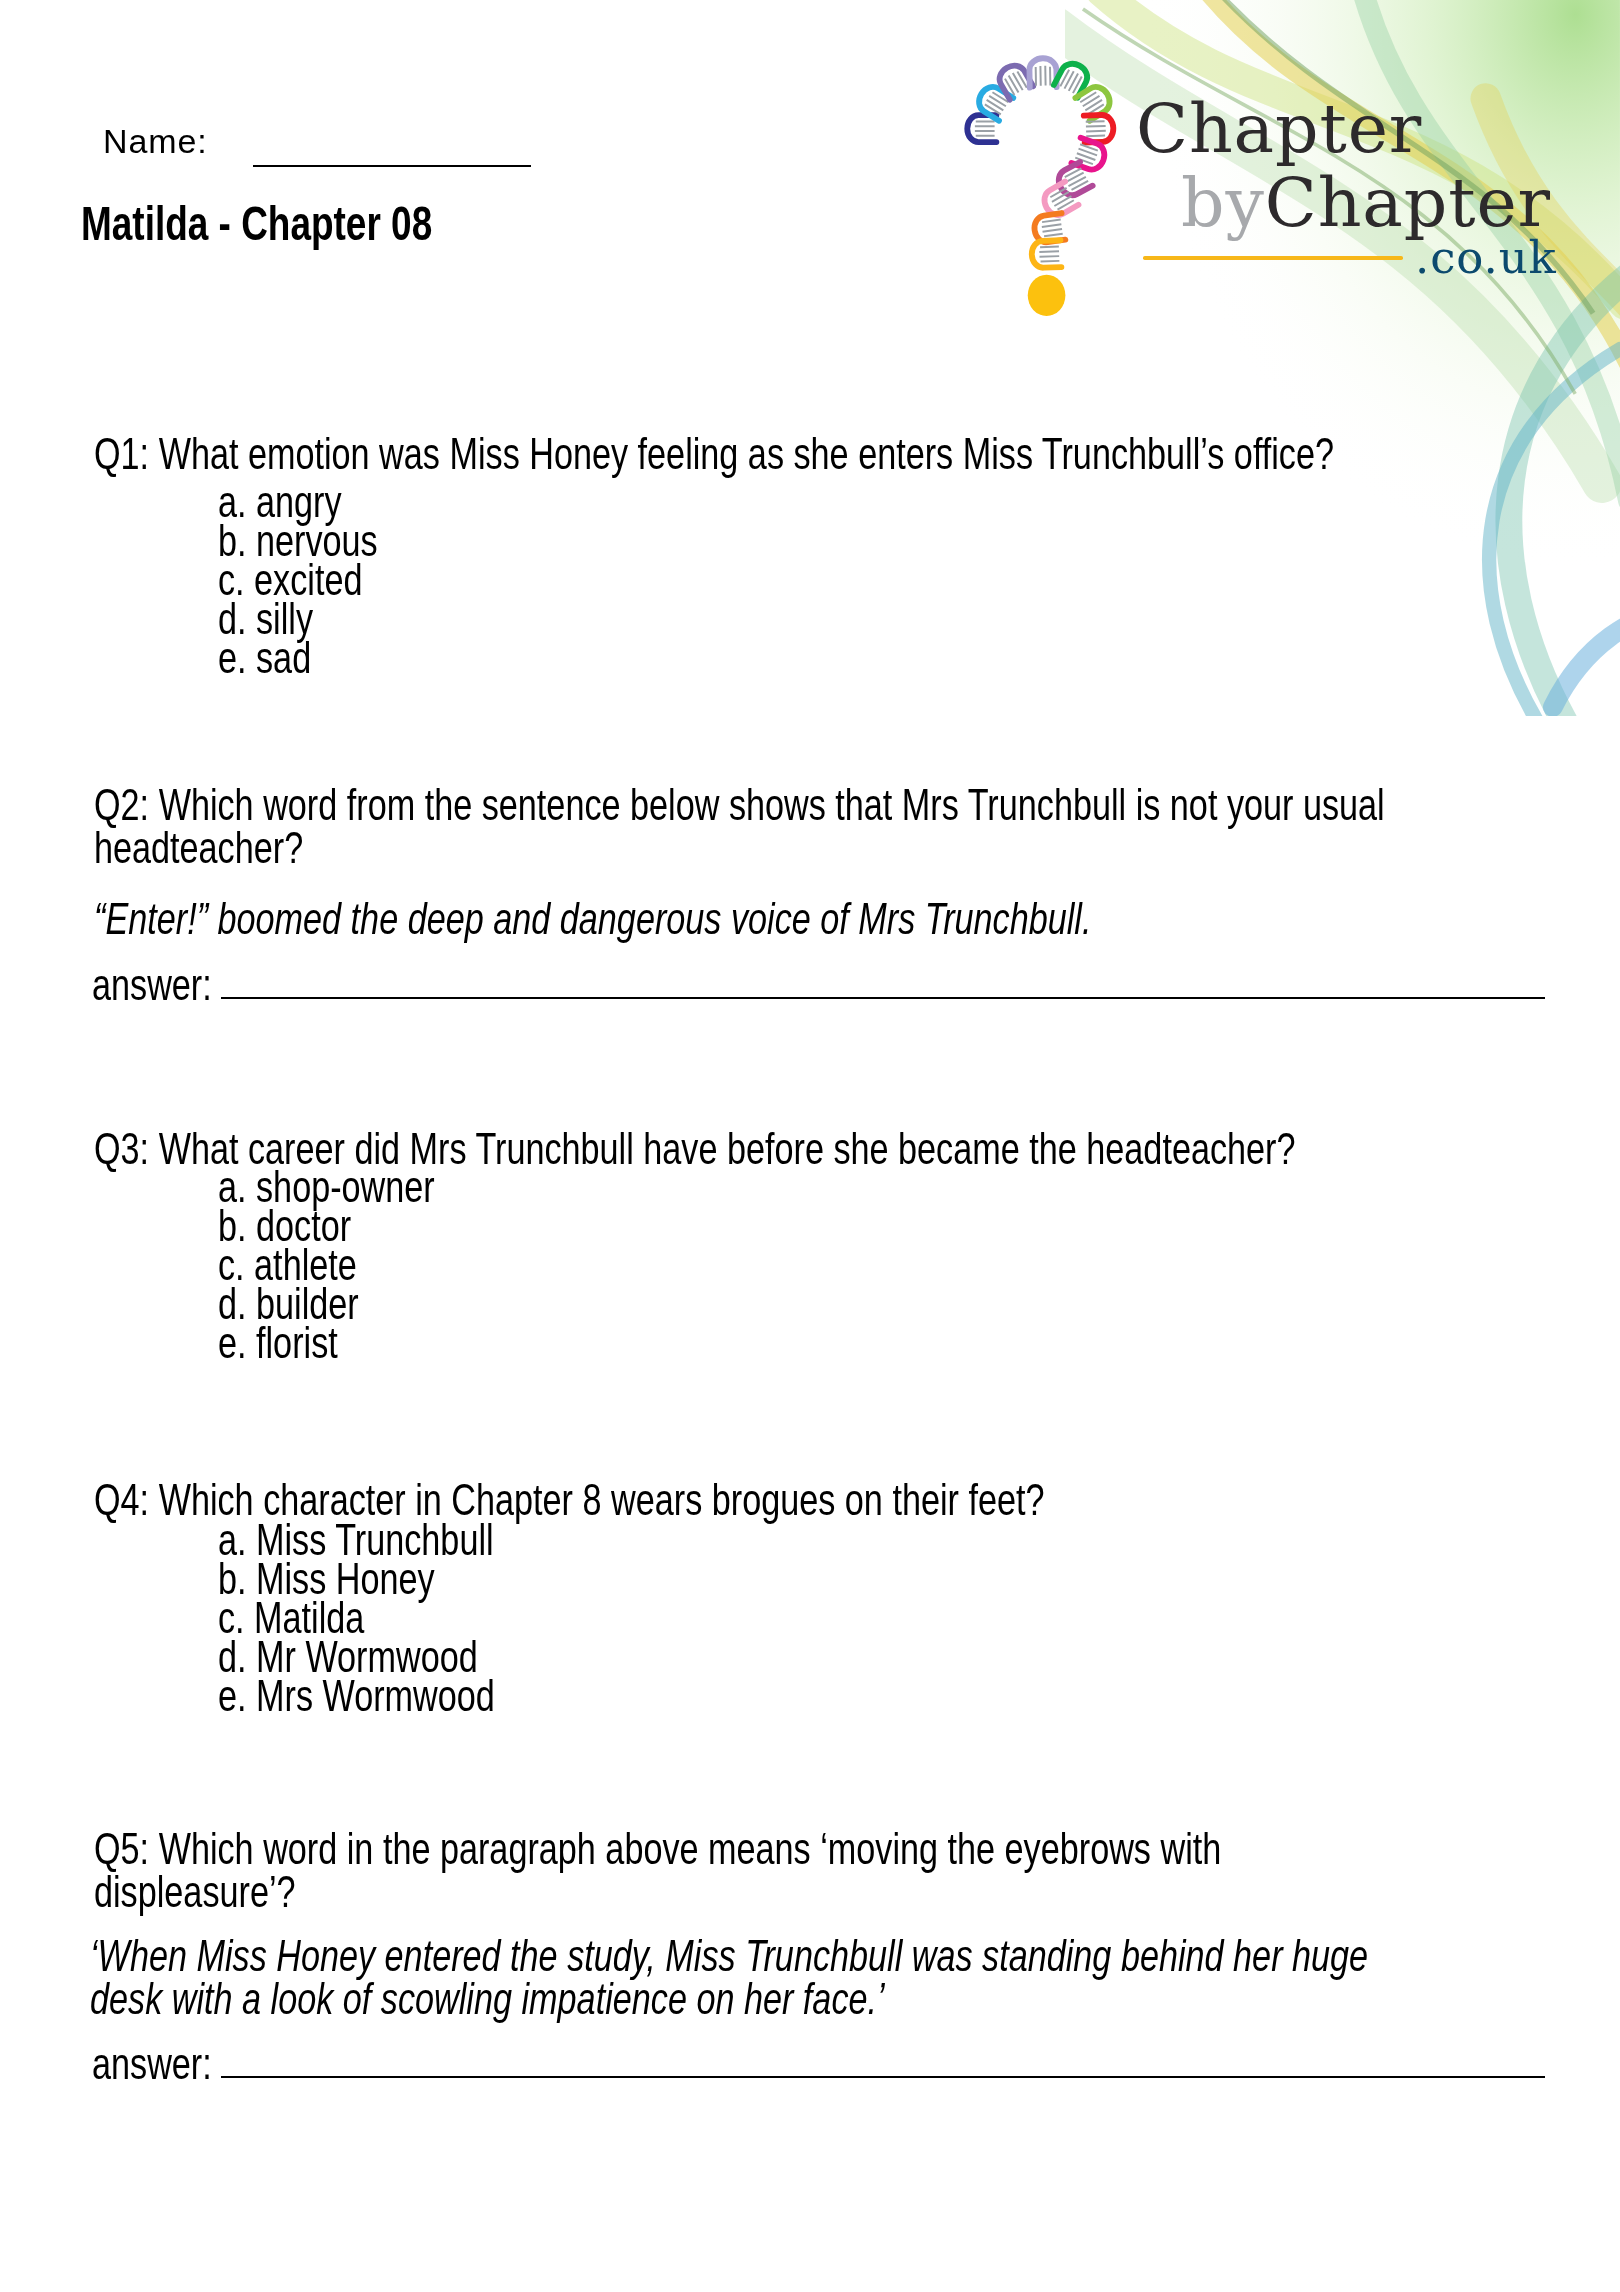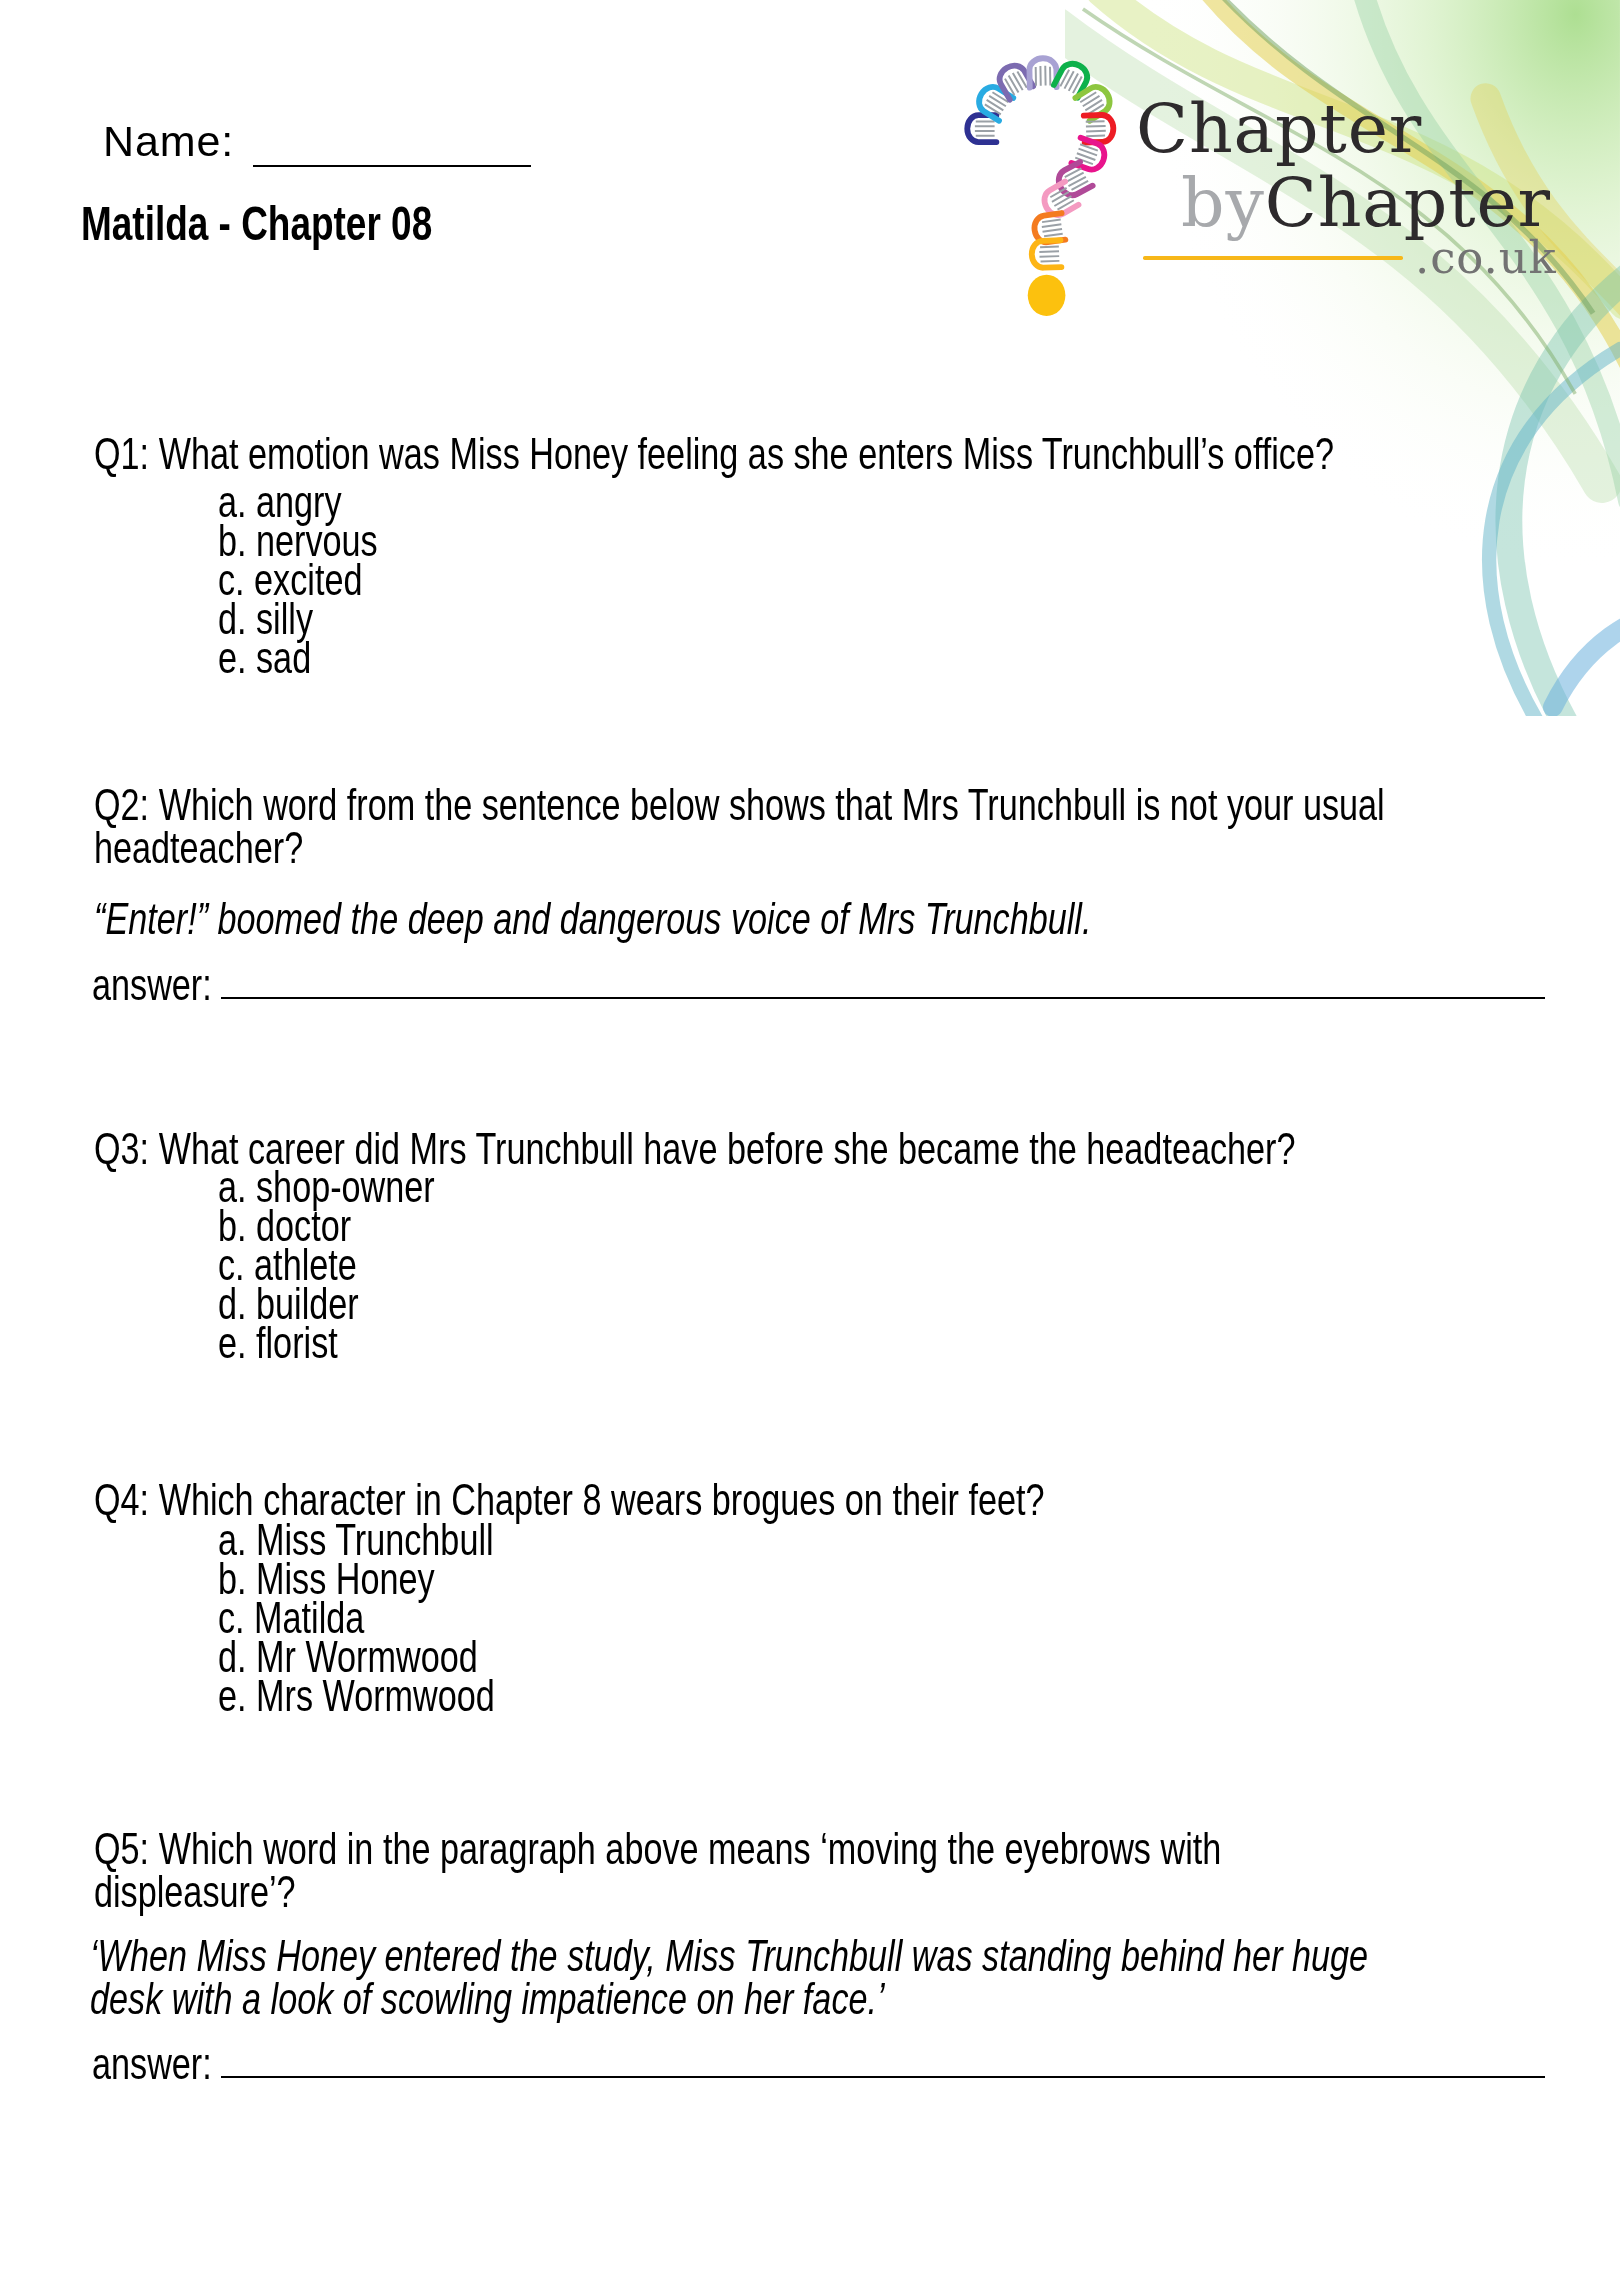--- a/index.html
+++ b/index.html
@@ -8,21 +8,21 @@
     background:#ffffff; overflow:hidden;
     font-family:"Liberation Sans", sans-serif; color:#000;
   }
 
   
   .swirl { position:absolute; top:0; right:0; z-index:0; }
 
   
   .name-label {
     position:absolute; left:103px; top:120px; z-index:3;
-    font-size:43px; line-height:43px; letter-spacing:0.9px; color:#000;
+    font-size:34px; line-height:43px; letter-spacing:0.9px; color:#000;
   }
   .name-line {
     position:absolute; left:253px; top:165px; width:278px; height:0;
     border-top:2.7px solid #000; z-index:3;
   }
   .title {
     position:absolute; left:81px; top:202px; margin:0; z-index:3;
     font-size:48px; line-height:43px; font-weight:bold; width:1254px;
     transform:scaleX(0.77); transform-origin:left top; color:#000;
   }
@@ -35,21 +35,21 @@
     position:absolute; margin:0; z-index:2;
     font-family:"DejaVu Serif", serif; color:#2d2a2c; letter-spacing:0.9px;
   }
   .logo-line1 { left:1136px; top:93px; font-size:68px; line-height:72px; }
   .logo-line2 { left:1136px; top:167px; font-size:68px; line-height:72px;margin-left:45px; }
   .logo-by { color:#a7a9ac; }
   .logo-rule {
     position:absolute; left:1143px; top:256px; width:260px; height:3.6px;
     background:#f7b719; border-radius:1.8px; z-index:2;
   }
-  .logo-domain { left:1415px; top:231px; font-size:45px; color:#737373; }
+  .logo-domain { left:1415px; top:231px; font-size:45px; color:#0c4a6e; }
 
   
   .q-text {
     position:absolute; left:94px; margin:0; z-index:3;
     font-size:45px; line-height:43px; width:2060px;
     white-space:pre-line;
     transform:scaleX(0.76); transform-origin:left top; color:#000;
   }
   .options {
     position:absolute; left:218px; margin:0; padding:0; list-style:none; z-index:3;

